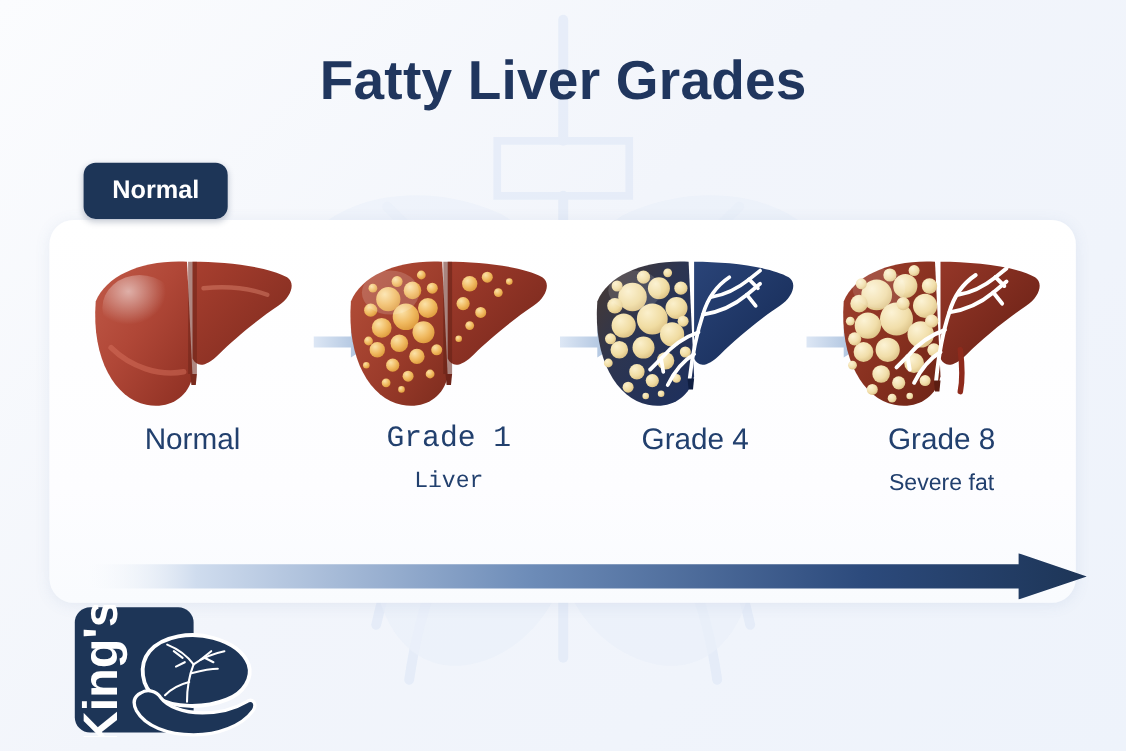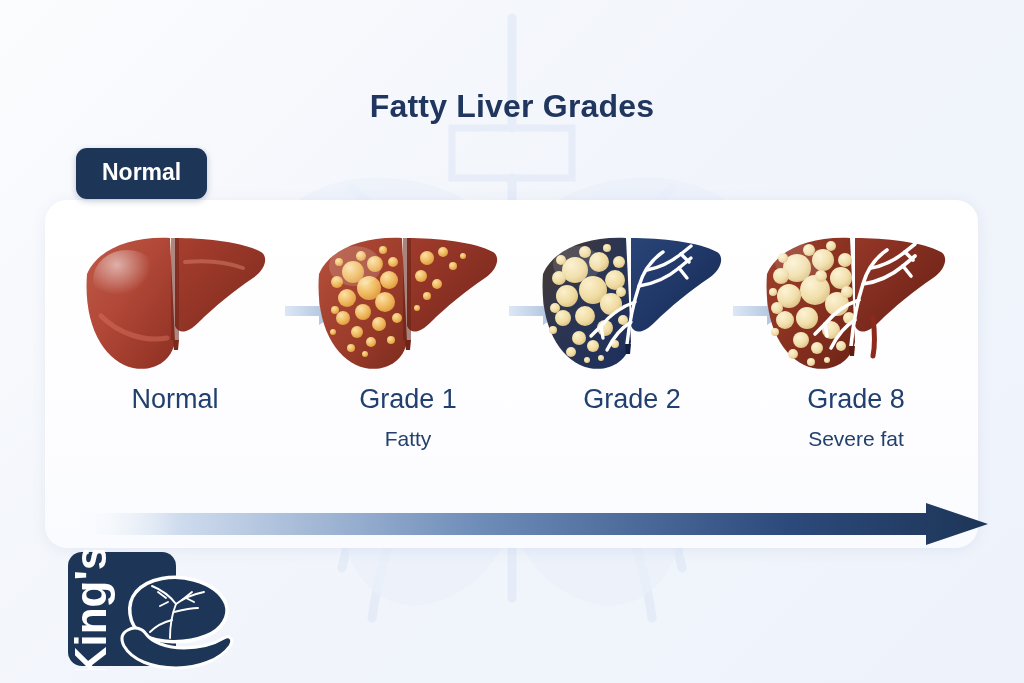--- a/index.html
+++ b/index.html
@@ -29,25 +29,24 @@
     opacity: 0.5;
   }
 
   
   #page-title {
     position: absolute;
     top: 44px;
     left: 0;
     width: 1024px;
     text-align: center;
-    font-size: 32px;
+    font-size: 50px;
     font-weight: bold;
     letter-spacing: 0.2px;
     color: #20365e;
-    margin-top: 44px;
   }
 
   
   #content-card {
     position: absolute;
     left: 45px;
     top: 200px;
     width: 933px;
     height: 348px;
     background: linear-gradient(180deg, #ffffff 0%, #fdfdff 70%, #f9fbfe 100%);
@@ -437,27 +436,27 @@
     </svg>
   </div>
 </div>
 
 <div id="labels-row">
 
   <div class="label-col" style="left:25px;">
     <div class="label-main">Normal</div>
   </div>
 
-  <div class="label-col" style="left:258px;">
+  <div class="label-col" style="left:258px;font-family:Liberation Mono, monospace;">
     <div class="label-main">Grade 1</div>
-    <div class="label-sub">Fatty</div>
+    <div class="label-sub">Liver</div>
   </div>
 
   <div class="label-col" style="left:482px;">
-    <div class="label-main">Grade 2</div>
+    <div class="label-main">Grade 4</div>
   </div>
 
   <div class="label-col" style="left:706px;">
     <div class="label-main">Grade 8</div>
     <div class="label-sub">
       <div>Severe fat</div>
     </div>
   </div>
 </div>
 

